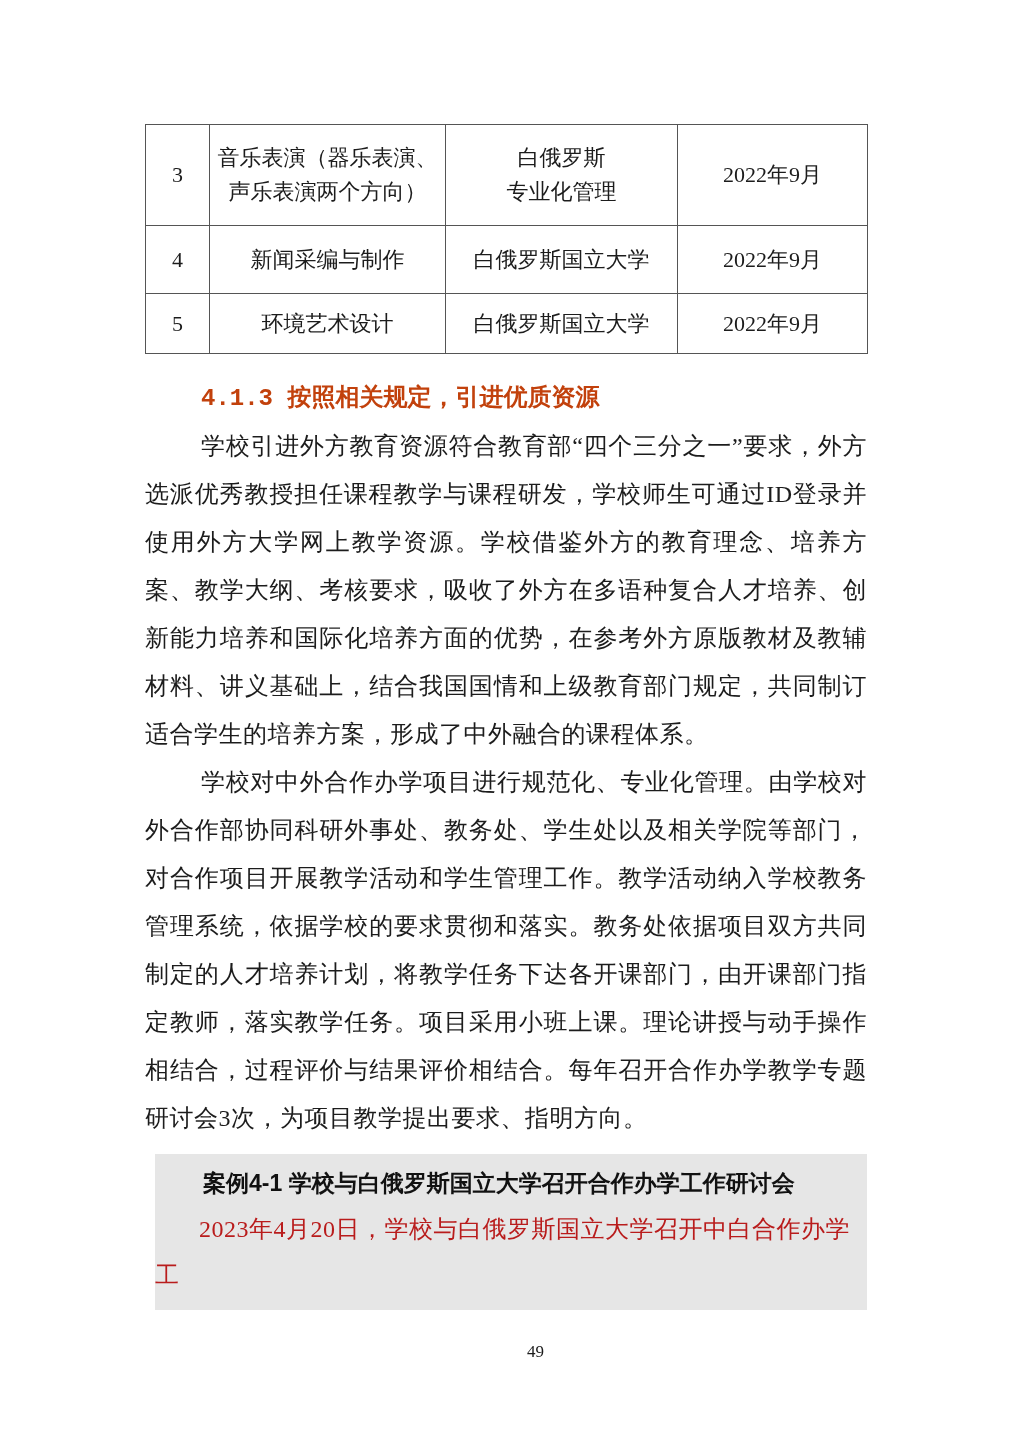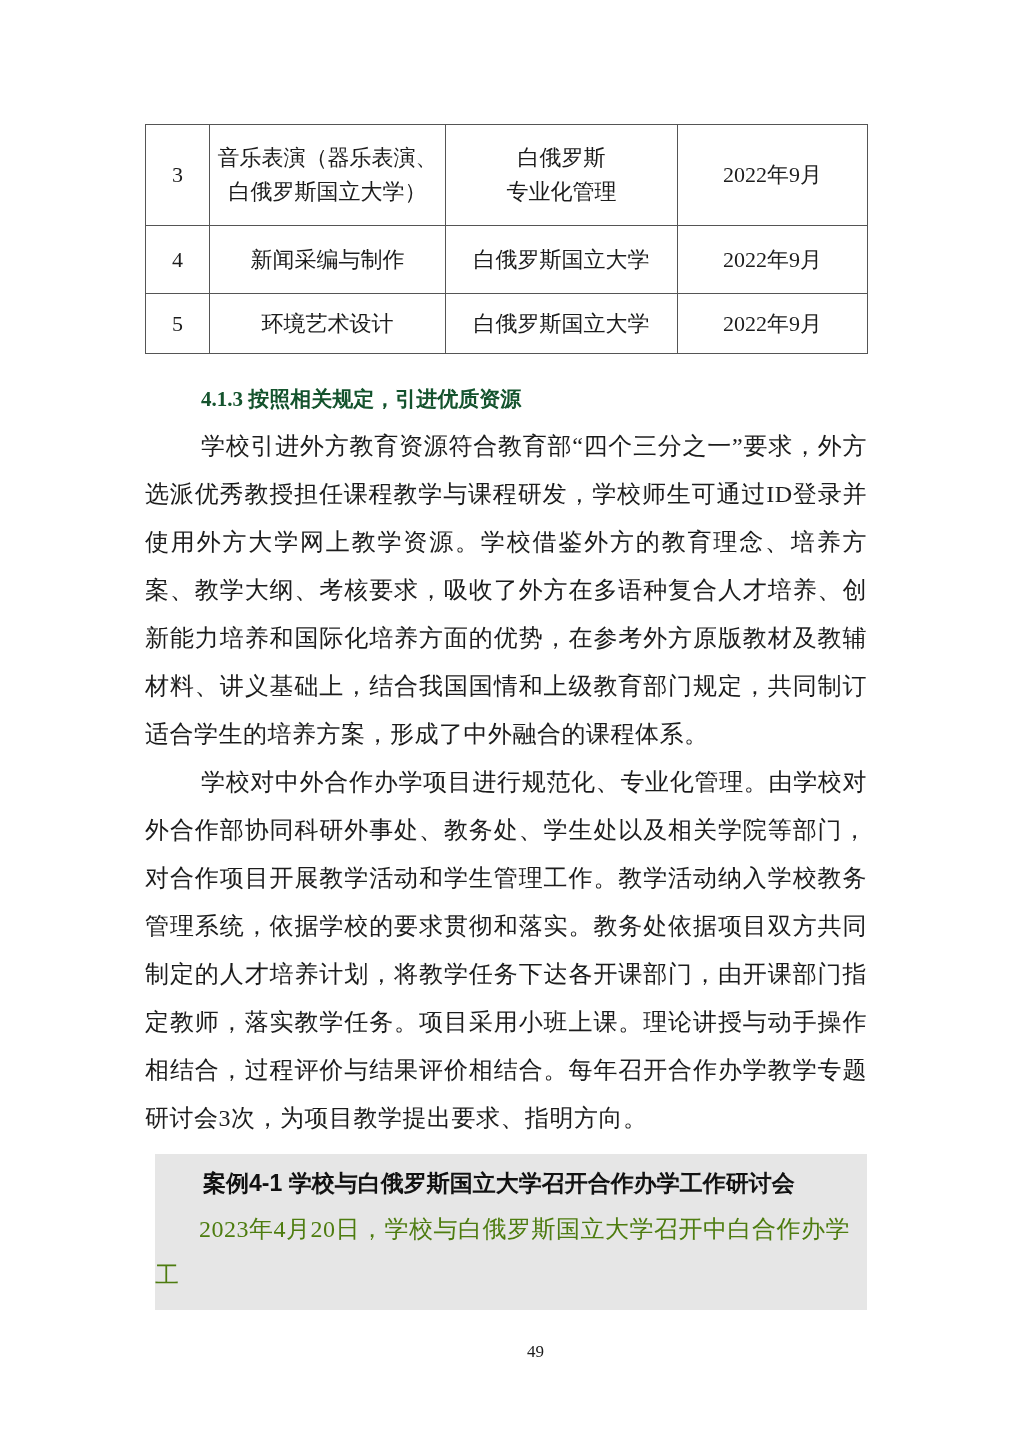--- a/index.html
+++ b/index.html
@@ -36,26 +36,26 @@
   col.c-no { width: 64px; }
   col.c-program { width: 236px; }
   col.c-partner { width: 232px; }
   col.c-date { width: 190px; }
   tr.r-tall { height: 101px; }
   tr.r-mid  { height: 68px; }
   tr.r-low  { height: 60px; }
   
   h2.section-heading {
     margin: 22px 0 0 0;
-    font-family: Liberation Serif, serif;
+    font-family: Liberation Mono, monospace;
     font-weight: bold;
-    font-size: 21px;
+    font-size: 24px;
     line-height: 46px;
     text-indent: 56px;
-    color: #14532d;
+    color: #c2410c;
   }
   p.section-body {
     margin: 0;
     font-size: 24px;
     line-height: 48px;
     text-align: justify;
     text-indent: 56px;
     letter-spacing: 0.5px;
     color: #1c1c1c;
   }
@@ -72,21 +72,21 @@
     line-height: 46px;
     text-indent: 48px;
     color: #111111;
   }
   .case-body {
     margin: 0;
     font-size: 24px;
     line-height: 46px;
     text-indent: 44px;
     letter-spacing: 0.5px;
-    color: #4d7c0f;
+    color: #b91c1c;
   }
   
   .page-number {
     position: absolute;
     left: 0;
     right: 0;
     top: 1342px;
     text-align: center;
     font-size: 17px;
     color: #1c1c1c;
@@ -104,21 +104,21 @@
       <colgroup>
         <col class="c-no">
         <col class="c-program">
         <col class="c-partner">
         <col class="c-date">
       </colgroup>
       <tbody>
         <tr class="r-tall">
           <td>3</td>
           <td>音乐表演（器乐表演、
-白俄罗斯国立大学）</td>
+声乐表演两个方向）</td>
           <td>白俄罗斯
 专业化管理</td>
           <td>2022年9月</td>
         </tr>
         <tr class="r-mid">
           <td>4</td>
           <td>新闻采编与制作</td>
           <td>白俄罗斯国立大学</td>
           <td>2022年9月</td>
         </tr>

